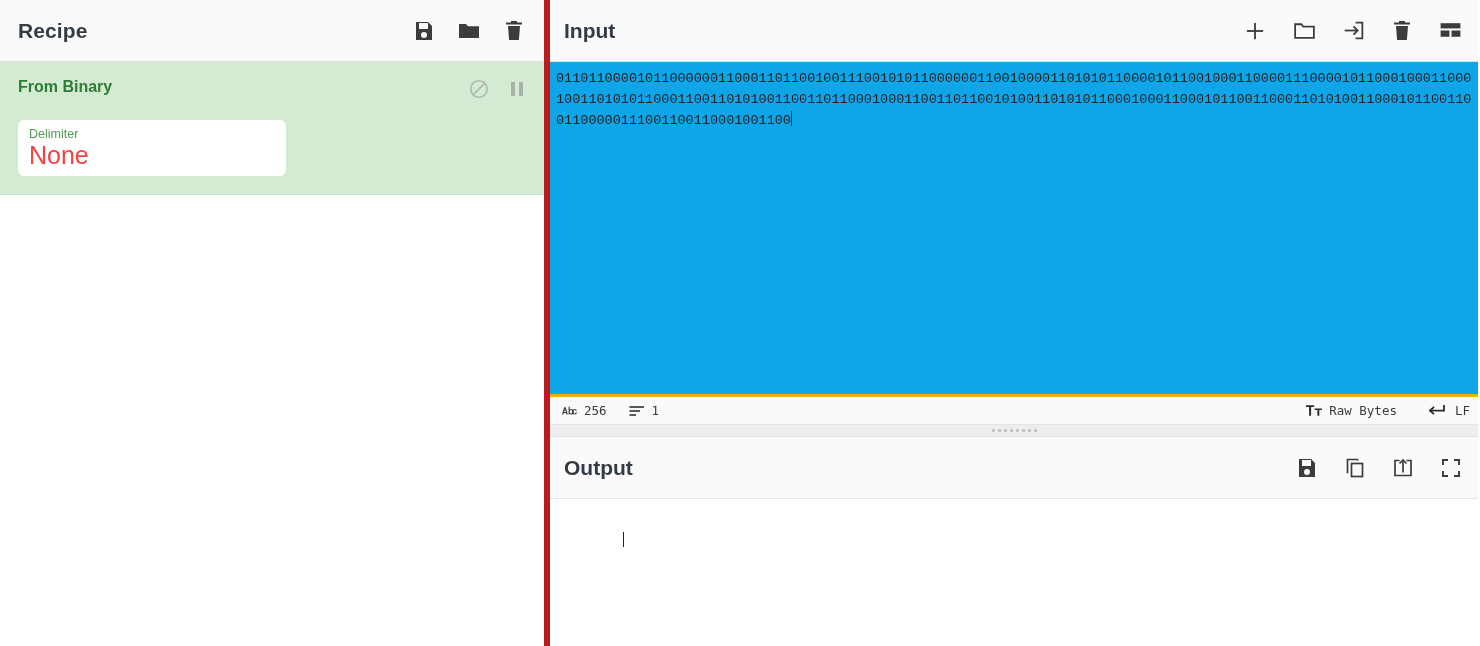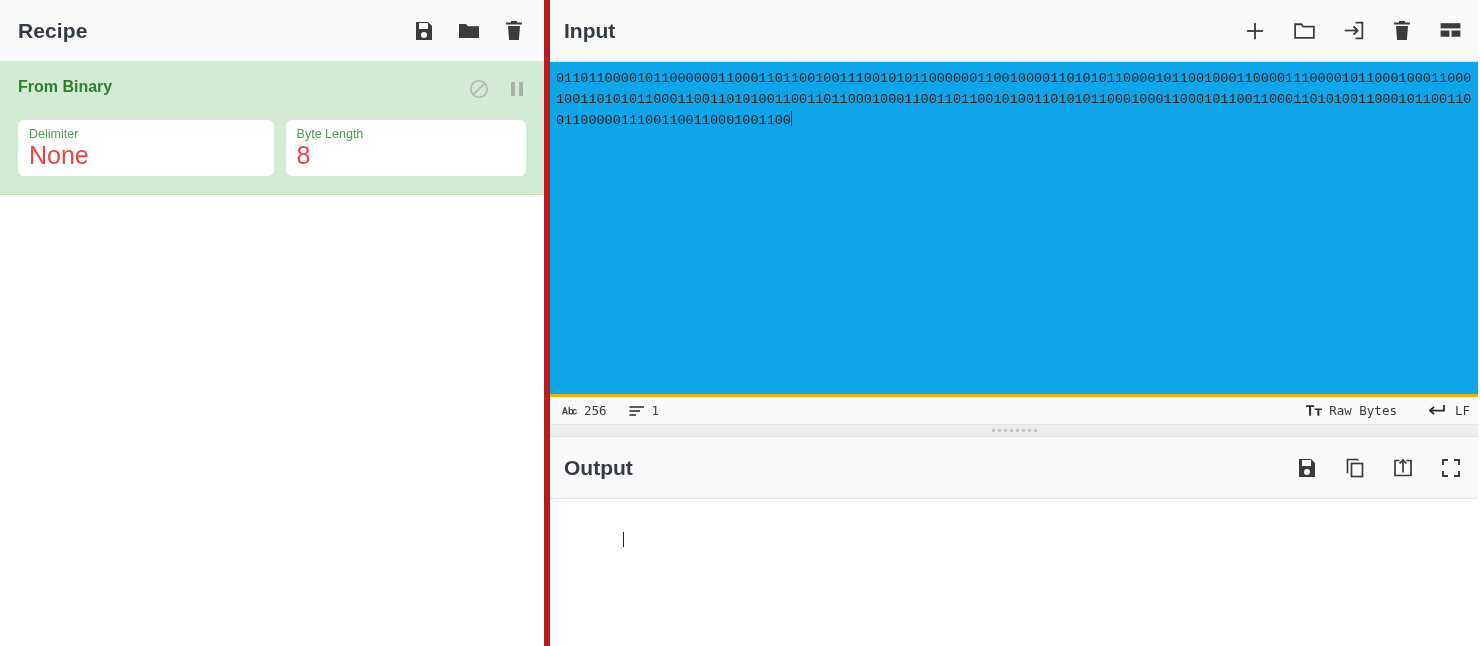--- a/index.html
+++ b/index.html
@@ -171,24 +171,20 @@
             </svg>
           </span>
         </div>
       </div>
 
       <div class="op-args">
         <div class="arg delim">
           <div class="arg-label">Delimiter</div>
           <div class="arg-value">None</div>
         </div>
-        <div class="arg bytelen">
-          <div class="arg-label">Byte Length</div>
-          <div class="arg-value">8</div>
-        </div>
       </div>
     </div>
 
     <div class="recipe-body"></div>
   </div>
 
   <div class="right-pane">
 
     <div class="input-section">
       <div class="io-header">

